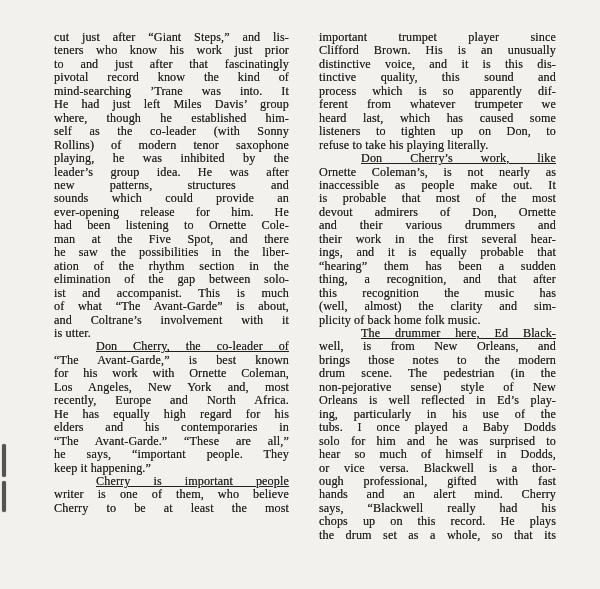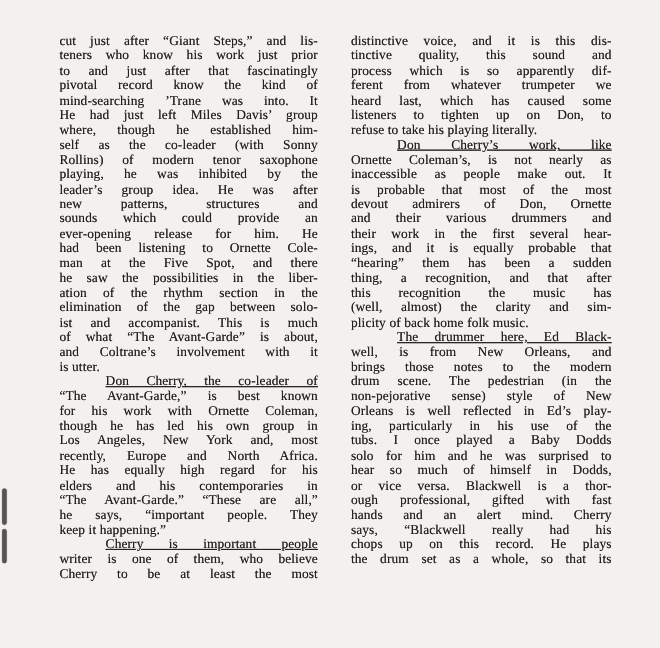--- a/index.html
+++ b/index.html
@@ -79,33 +79,34 @@
       <div class="line">he saw the possibilities in the liber-</div>
       <div class="line">ation of the rhythm section in the</div>
       <div class="line">elimination of the gap between solo-</div>
       <div class="line">ist and accompanist. This is much</div>
       <div class="line">of what “The Avant-Garde” is about,</div>
       <div class="line">and Coltrane’s involvement with it</div>
       <div class="line flush">is utter.</div>
       <div class="line indent">Don Cherry, the co-leader of</div>
       <div class="line">“The Avant-Garde,” is best known</div>
       <div class="line">for his work with Ornette Coleman,</div>
-      <div class="line">though he has led his own group in</div>
       <div class="line">Los Angeles, New York and, most</div>
       <div class="line">recently, Europe and North Africa.</div>
       <div class="line">He has equally high regard for his</div>
       <div class="line">elders and his contemporaries in</div>
       <div class="line">“The Avant-Garde.” “These are all,”</div>
       <div class="line">he says, “important people. They</div>
       <div class="line flush">keep it happening.”</div>
       <div class="line indent">Cherry is important people</div>
       <div class="line">writer is one of them, who believe</div>
       <div class="line">Cherry to be at least the most</div>
     </div>
   <div class="column col-right">
+      <div class="line">important trumpet player since</div>
+      <div class="line">Clifford Brown. His is an unusually</div>
       <div class="line">distinctive voice, and it is this dis-</div>
       <div class="line">tinctive quality, this sound and</div>
       <div class="line">process which is so apparently dif-</div>
       <div class="line">ferent from whatever trumpeter we</div>
       <div class="line">heard last, which has caused some</div>
       <div class="line">listeners to tighten up on Don, to</div>
       <div class="line flush">refuse to take his playing literally.</div>
       <div class="line indent">Don Cherry’s work, like</div>
       <div class="line">Ornette Coleman’s, is not nearly as</div>
       <div class="line">inaccessible as people make out. It</div>

